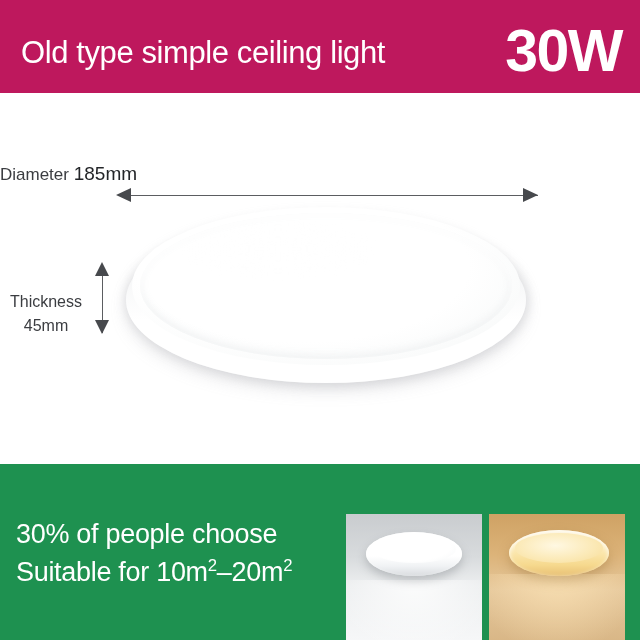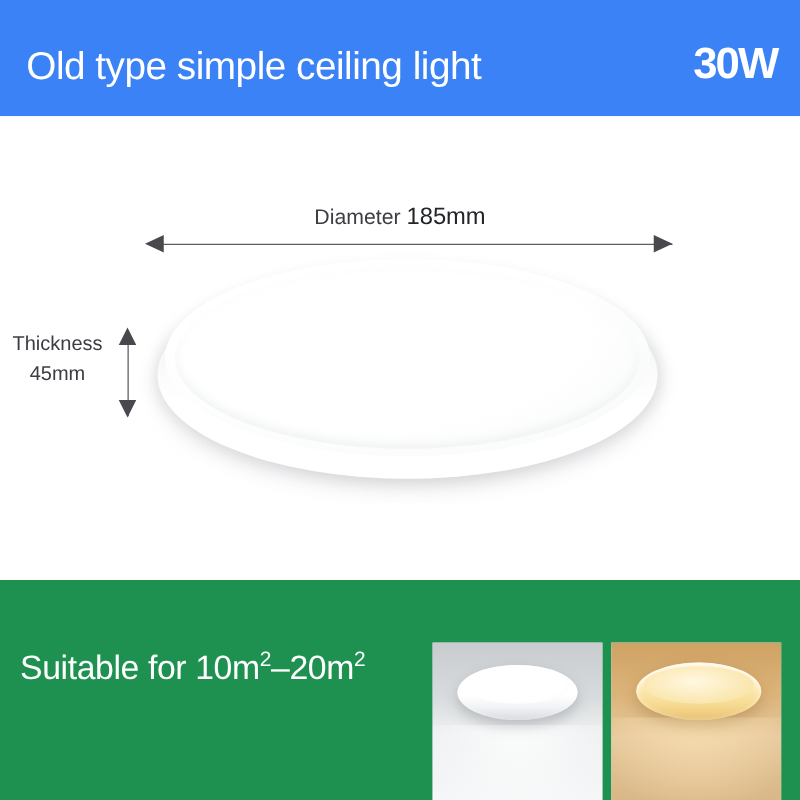--- a/index.html
+++ b/index.html
@@ -18,37 +18,37 @@
     background: #ffffff;
   }
 
   
   .header-band {
     position: absolute;
     left: 0;
     top: 0;
     width: 640px;
     height: 93px;
-    background: #3b82f6;
+    background: #be185d;
   }
   .header-title {
     position: absolute;
     left: 21px;
     top: 34px;
     font-size: 31px;
     line-height: 38px;
     color: #ffffff;
     letter-spacing: -0.4px;
     white-space: nowrap;
   }
   .header-watt {
     position: absolute;
     right: 18px;
     top: 24px;
-    font-size: 35px;
+    font-size: 59px;
     line-height: 54px;
     font-weight: bold;
     color: #ffffff;
     letter-spacing: -1.5px;
     white-space: nowrap;
   }
 
   
   .product-area {
     position: absolute;
@@ -151,21 +151,20 @@
   }
   .dim-h-arrow-r {
     left: 523px;
     border-left: 15px solid #47494d;
   }
   .dim-h-label {
     position: absolute;
     left: 0;
     top: 70px;
     width: 640px;
-    text-align: center;
     font-size: 17px;
     color: #3b3d41;
     white-space: nowrap;
   }
   .dim-h-label .val {
     font-size: 19px;
     color: #232528;
   }
 
   
@@ -190,21 +189,21 @@
     top: 169px;
     border-bottom: 14px solid #47494d;
   }
   .dim-v-arrow-b {
     top: 227px;
     border-top: 14px solid #47494d;
   }
   .dim-v-label {
     position: absolute;
     left: 2px;
-    top: 171px;
+    top: 197px;
     width: 88px;
     text-align: center;
     font-size: 16px;
     line-height: 24px;
     color: #3b3d41;
   }
 
   
   .footer-band {
     position: absolute;
@@ -374,20 +373,21 @@
       <div>45mm</div>
     </div>
     <div class="dim-v-line"></div>
     <div class="dim-v-arrow-t"></div>
     <div class="dim-v-arrow-b"></div>
   </div>
 
   <div class="footer-band">
 
     <div class="footer-copy">
+      <div class="footer-line">30% of people choose</div>
       <div class="footer-line">
         <span>Suitable for 10m</span><sup>2</sup><span>–20m</span><sup>2</sup>
       </div>
     </div>
 
     <div class="swatch cold">
       <div class="room-cold"></div>
       <div class="lamp-cold"></div>
     </div>
 

